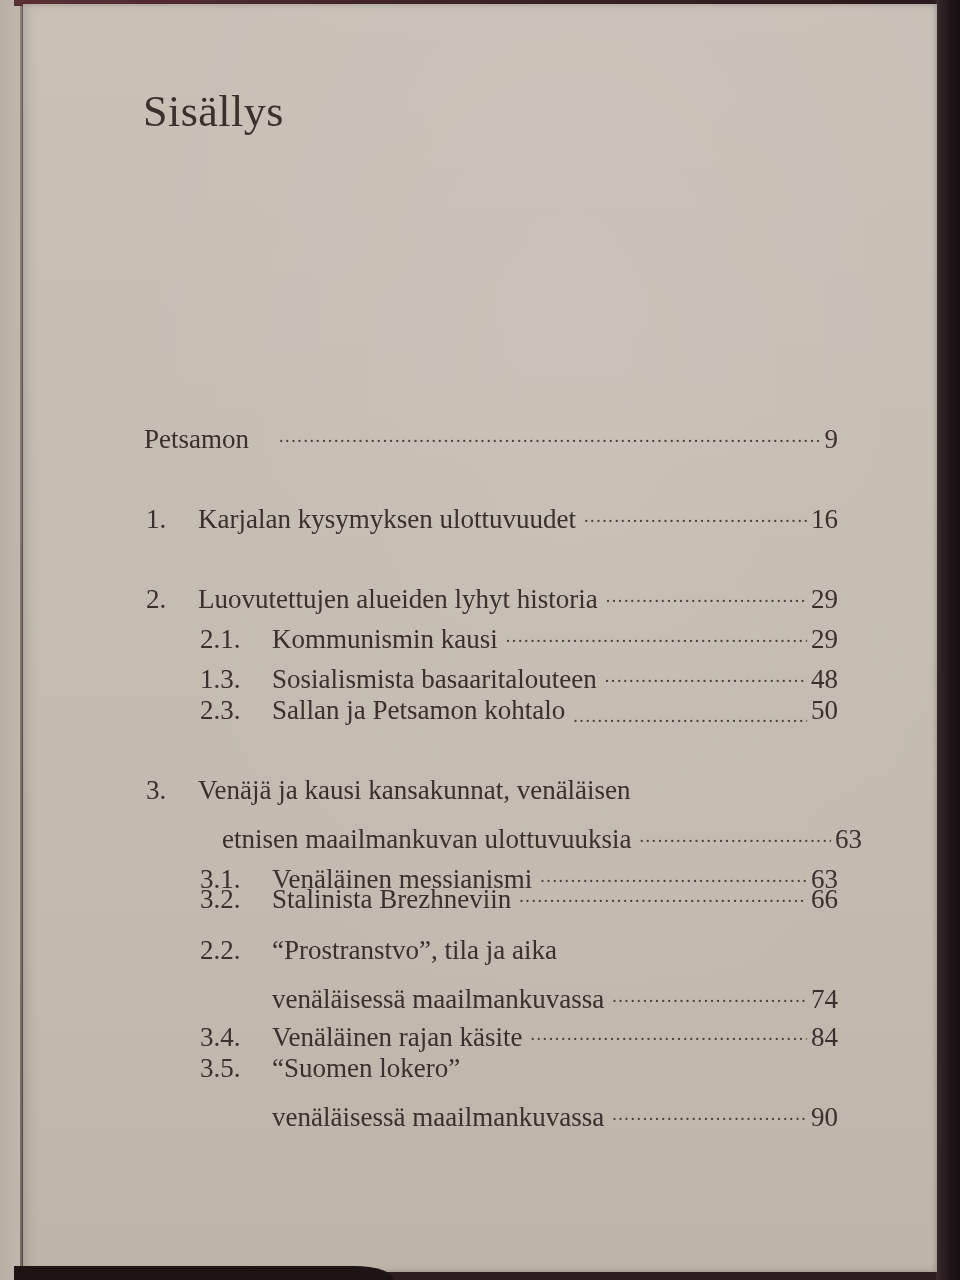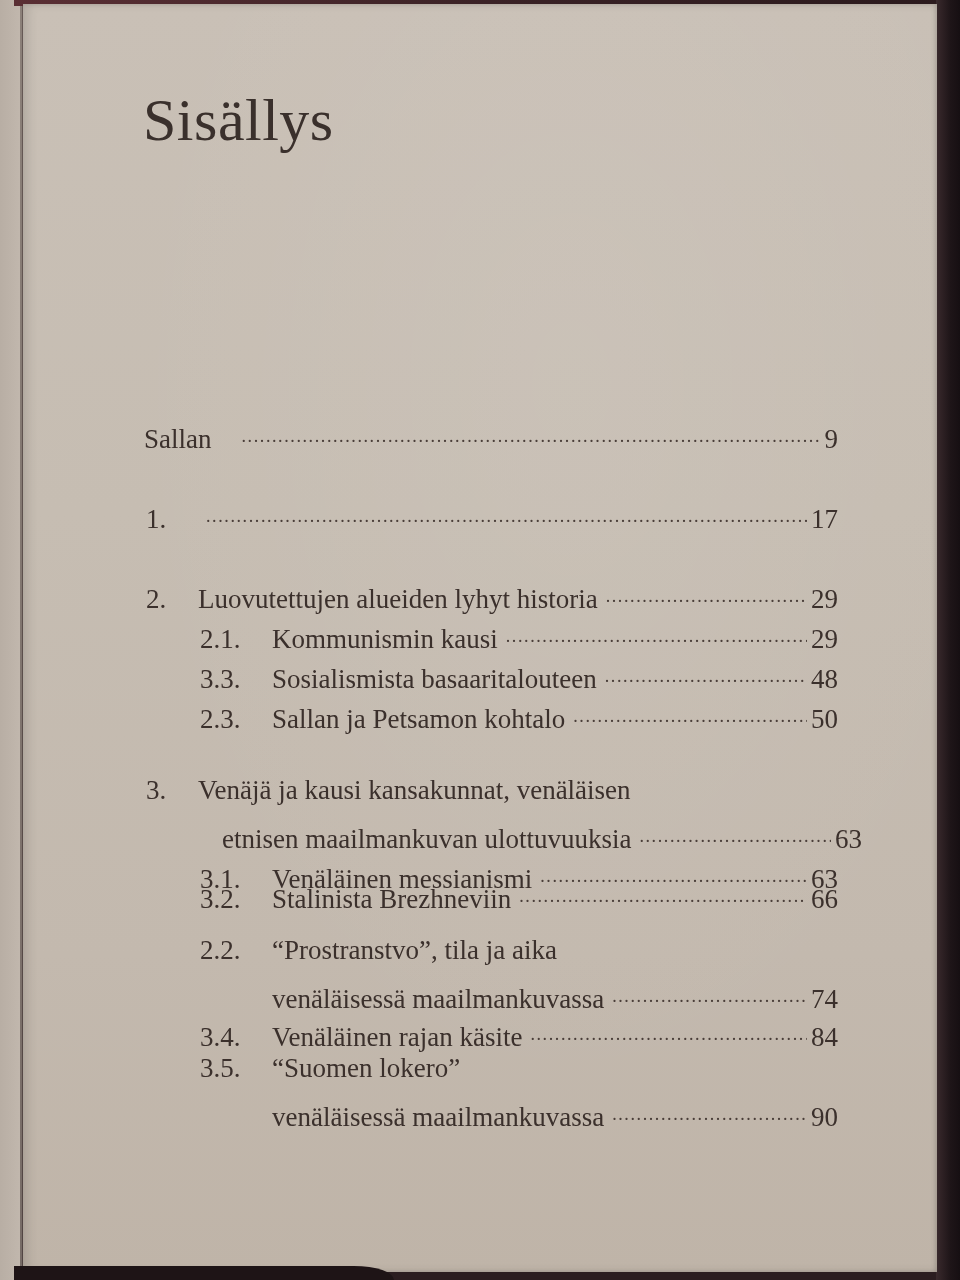--- a/index.html
+++ b/index.html
@@ -62,21 +62,21 @@
       height: 1268px;
       background:
         radial-gradient(ellipse at 60% 30%, rgba(255,255,255,0.06) 0%, rgba(255,255,255,0) 60%),
         linear-gradient(180deg, #c9c0b6 0%, #c6bdb2 40%, #c3b9ae 75%, #bfb4a8 100%);
       box-shadow: inset 6px 0 10px rgba(0,0,0,0.10), inset -2px 0 4px rgba(0,0,0,0.15);
     }
     .page-title {
       position: absolute;
       left: 120px; top: 82px;
       font-family: "Liberation Serif", "DejaVu Serif", serif;
-      font-size: 60px;
+      font-size: 44px;
       font-weight: normal;
       color: #3a302c;
       letter-spacing: 0.5px;
     }
     .toc {
       position: absolute;
       left: 0; top: 0;
       width: 914px;
       height: 1268px;
       font-family: "Liberation Serif", "DejaVu Serif", serif;
@@ -130,53 +130,54 @@
   <div class="left-gutter-line"></div>
   <div class="top-cover"></div>
   <div class="right-cover"></div>
 
   <div class="page">
     <h1 class="page-title">Sisällys</h1>
 
     <div class="toc">
 
       <div class="toc-row" style="left:121px; top:408px; width:694px;">
-        <span class="toc-label">Sallan</span>
+        <span class="toc-label">Petsamon</span>
         <span class="toc-dots" style="margin-left:30px;"></span>
         <span class="toc-page">9</span>
       </div>
 
       <div class="toc-row" style="left:123px; top:488px; width:692px;">
         <span class="toc-num" style="width:52px;">1.</span>
-        <span class="toc-dots"></span>
-        <span class="toc-page">17</span>
+        <span class="toc-label">Karjalan kysymyksen ulottuvuudet</span>
+        <span class="toc-dots"></span>
+        <span class="toc-page">16</span>
       </div>
 
       <div class="toc-row" style="left:123px; top:568px; width:692px;">
         <span class="toc-num" style="width:52px;">2.</span>
         <span class="toc-label">Luovutettujen alueiden lyhyt historia</span>
         <span class="toc-dots"></span>
         <span class="toc-page">29</span>
       </div>
 
       <div class="toc-row" style="left:177px; top:608px; width:638px;">
         <span class="toc-num" style="width:72px;">2.1.</span>
         <span class="toc-label">Kommunismin kausi</span>
         <span class="toc-dots"></span>
         <span class="toc-page">29</span>
       </div>
 
       <div class="toc-row" style="left:177px; top:648px; width:638px;">
-        <span class="toc-num" style="width:72px;">3.3.</span>
+        <span class="toc-num" style="width:72px;">1.3.</span>
         <span class="toc-label">Sosialismista basaaritalouteen</span>
         <span class="toc-dots"></span>
         <span class="toc-page">48</span>
       </div>
 
-      <div class="toc-row" style="left:177px; top:688px; width:638px;">
+      <div class="toc-row" style="left:177px; top:688px; width:638px;align-items:flex-end;">
         <span class="toc-num" style="width:72px;">2.3.</span>
         <span class="toc-label">Sallan ja Petsamon kohtalo</span>
         <span class="toc-dots"></span>
         <span class="toc-page">50</span>
       </div>
 
       <div class="toc-row" style="left:123px; top:768px; width:692px;">
         <span class="toc-num" style="width:52px;">3.</span>
         <span class="toc-label">Venäjä ja kausi kansakunnat, venäläisen</span>
       </div>

